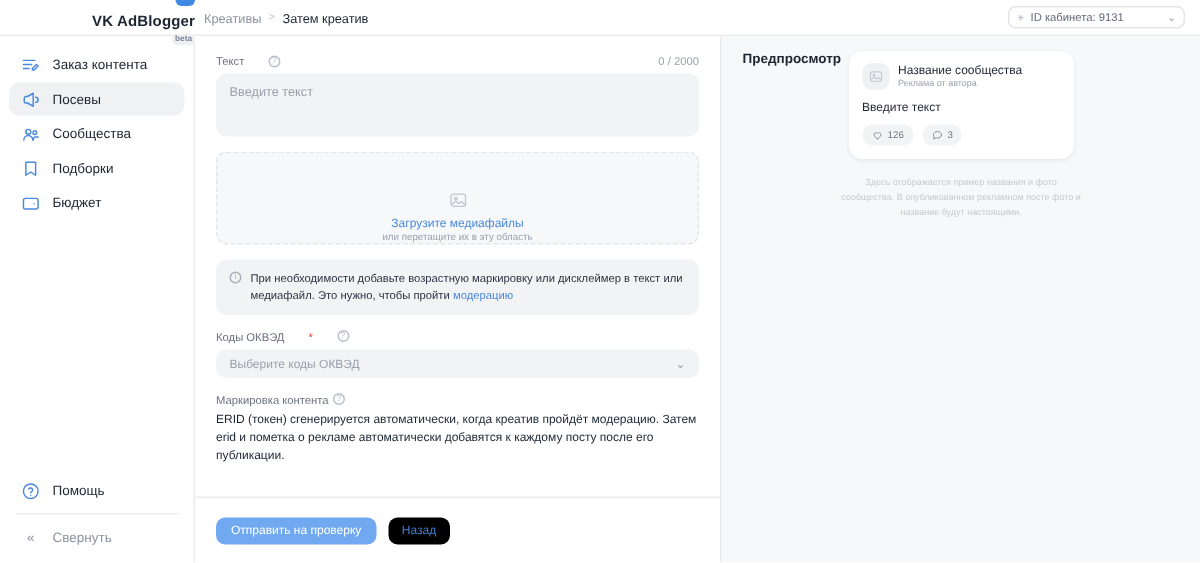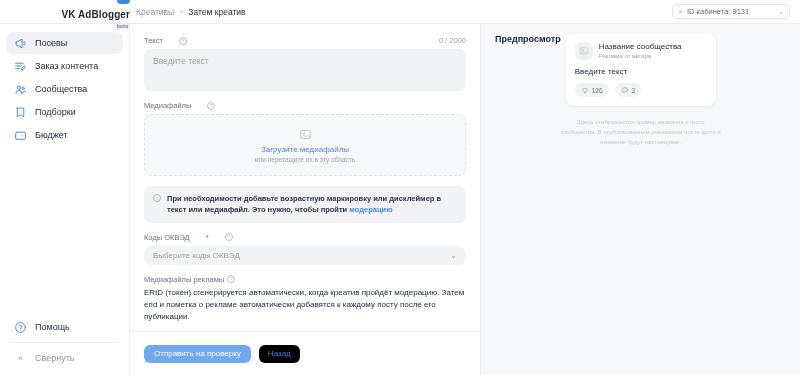--- a/index.html
+++ b/index.html
@@ -92,39 +92,39 @@
     font-size: 6px; line-height: 6px; text-align: center;
     display: inline-flex; align-items: center; justify-content: center;
   }
   .textarea {
     background: #f2f3f5; border-radius: 7px; height: 42px;
     padding: 7px 9px; font-size: 8.5px; color: #9aa1ad;
   }
   .dropzone {
     background: #f7f8fa; border: 1px dashed #e1e4e9; border-radius: 7px;
     height: 62px; display: flex; flex-direction: column;
-    align-items: center; justify-content: center; gap: 2px;
+    align-items: center; justify-content: flex-end; gap: 2px;
   }
   .dz-ico {
     width: 13px; height: 13px; margin-bottom: 2px;
     color: #c2c8d2;
   }
   .dz-ico svg { width: 13px; height: 13px; display: block; }
   .dz-main { font-size: 8px; color: #4a89dc; }
   .dz-sub { font-size: 6.5px; color: #9aa1ad; }
   .notice {
     background: #f2f3f5; border-radius: 7px;
     display: flex; gap: 6px; padding: 7px 9px; margin-bottom: 10px;
   }
   .notice-ico {
     width: 8px; height: 8px; flex: 0 0 8px; margin-top: 1px;
     border-radius: 50%; border: 1px solid #aab0ba; color: #aab0ba;
     font-size: 6px; display: inline-flex; align-items: center; justify-content: center;
   }
-  .notice-txt { font-size: 7.5px; line-height: 1.5; color: #2b3443; font-weight: bold; }
+  .notice-txt { font-size: 7.5px; line-height: 1.5; color: #2b3443; }
   .notice-link { color: #4a89dc; }
   .select {
     background: #f2f3f5; border-radius: 7px; height: 19px;
     display: flex; align-items: center; padding: 0 9px;
     font-size: 8px; color: #9aa1ad;
   }
   .select-chev { margin-left: auto; color: #9aa1ad; font-size: 8px; }
   .erid-title {
     display: flex; align-items: center; gap: 3px;
     font-size: 7.5px; color: #6b7280; margin-bottom: 3px;
@@ -207,38 +207,38 @@
         <span class="acct-chev">⌄</span>
       </div>
     </div>
   </div>
 
   <div class="body">
 
     <div class="sidebar">
       <div class="nav">
 
+        <div class="nav-item">
+          <span class="nav-ico">
+            <svg viewBox="0 0 24 24" fill="none" stroke="currentColor" stroke-width="1.8" stroke-linecap="round" stroke-linejoin="round">
+              <path d="M3 6h14M3 11h10M3 16h7"></path>
+              <path d="M16 18l5-5-2-2-5 5v2h2z"></path>
+            </svg>
+          </span>
+          <span>Заказ контента</span>
+        </div>
+
         <div class="nav-item active">
           <span class="nav-ico">
             <svg viewBox="0 0 24 24" fill="none" stroke="currentColor" stroke-width="1.8" stroke-linecap="round" stroke-linejoin="round">
               <path d="M4 10v4a2 2 0 002 2h2l7 4V4l-7 4H6a2 2 0 00-2 2z"></path>
               <path d="M18 9a3 3 0 010 6"></path>
             </svg>
           </span>
           <span>Посевы</span>
-        </div>
-
-        <div class="nav-item">
-          <span class="nav-ico">
-            <svg viewBox="0 0 24 24" fill="none" stroke="currentColor" stroke-width="1.8" stroke-linecap="round" stroke-linejoin="round">
-              <path d="M3 6h14M3 11h10M3 16h7"></path>
-              <path d="M16 18l5-5-2-2-5 5v2h2z"></path>
-            </svg>
-          </span>
-          <span>Заказ контента</span>
         </div>
 
         <div class="nav-item">
           <span class="nav-ico">
             <svg viewBox="0 0 24 24" fill="none" stroke="currentColor" stroke-width="1.8" stroke-linecap="round" stroke-linejoin="round">
               <circle cx="9" cy="9" r="3"></circle>
               <circle cx="17" cy="10" r="2.2"></circle>
               <path d="M3.5 19a5.5 5.5 0 0111 0"></path>
               <path d="M15 19a4 4 0 016-3.3"></path>
             </svg>
@@ -294,24 +294,20 @@
         <div class="fld">
           <div class="fld-label lbl-row">
             <span>Текст</span>
             <span class="qmark">?</span>
             <span class="counter">0 / 2000</span>
           </div>
           <div class="textarea">Введите текст</div>
         </div>
 
         <div class="fld">
-          <div class="fld-label">
-            <span>Медиафайлы</span>
-            <span class="qmark">?</span>
-          </div>
           <div class="dropzone">
             <span class="dz-ico">
               <svg viewBox="0 0 24 24" fill="none" stroke="currentColor" stroke-width="1.7" stroke-linecap="round" stroke-linejoin="round">
                 <rect x="3" y="4.5" width="18" height="15" rx="3"></rect>
                 <circle cx="9" cy="10" r="1.4"></circle>
                 <path d="M4.5 17l4.5-4 3.5 3 3-2.5 4 3.5"></path>
               </svg>
             </span>
             <span class="dz-main">Загрузите медиафайлы</span>
             <span class="dz-sub">или перетащите их в эту область</span>
@@ -332,21 +328,21 @@
             <span class="qmark">?</span>
           </div>
           <div class="select">
             <span>Выберите коды ОКВЭД</span>
             <span class="select-chev">⌄</span>
           </div>
         </div>
 
         <div class="fld">
           <div class="erid-title">
-            <span>Медиафайлы рекламы</span>
+            <span>Маркировка контента</span>
             <span class="qmark">?</span>
           </div>
           <div class="erid-body">ERID (токен) сгенерируется автоматически, когда креатив пройдёт модерацию. Затем erid и пометка о рекламе автоматически добавятся к каждому посту после его публикации.</div>
         </div>
 
       </div>
 
       <div class="footer">
         <button class="btn-primary">Отправить на проверку</button>
         <button class="btn-secondary">Назад</button>

